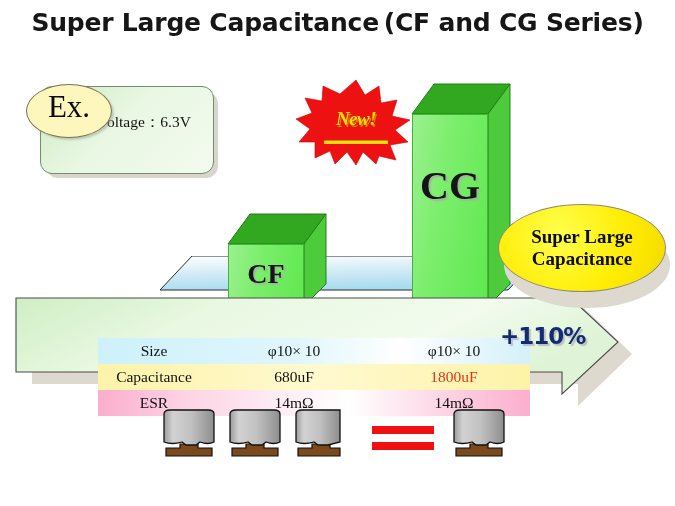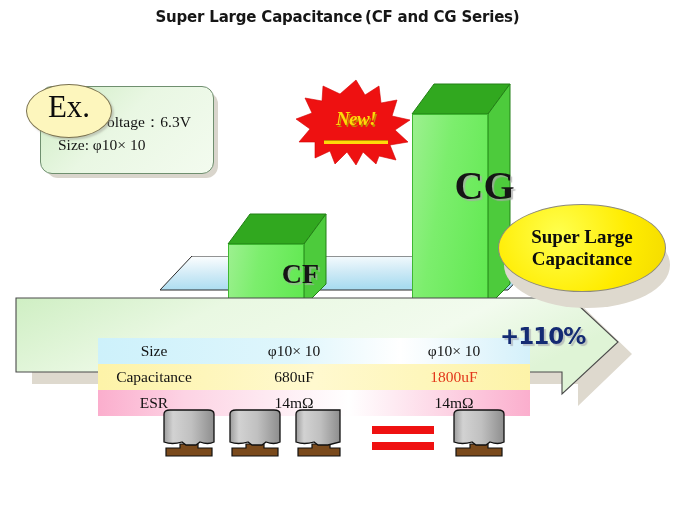--- a/index.html
+++ b/index.html
@@ -2,21 +2,21 @@
 <html><head>
 <meta charset="utf-8">
 <style>
   html,body{margin:0;padding:0;background:#ffffff;}
   body{width:675px;height:506px;overflow:hidden;font-family:"Liberation Serif",serif;}
   #stage{position:relative;width:675px;height:506px;background:#ffffff;}
 
   
   .title{
     position:absolute;left:0;top:8px;width:675px;text-align:center;
-    font-family:"DejaVu Sans",sans-serif;font-weight:bold;font-size:15px;
+    font-family:"DejaVu Sans",sans-serif;font-weight:bold;font-size:25px;
     letter-spacing:-0.2px;color:#161616;white-space:pre;
   }
 
   
   .exbox-shadow{
     position:absolute;left:46px;top:92px;width:172px;height:86px;
     background:#d9d5cc;border-radius:12px;
   }
   .exbox{
     position:absolute;left:40px;top:86px;width:172px;height:86px;
@@ -40,21 +40,21 @@
     font-family:"Liberation Serif",serif;font-size:31px;color:#0c0c0c;
     padding-bottom:8px;box-sizing:border-box;
   }
 
   
   .floor{
     position:absolute;left:160px;top:256px;width:380px;height:36px;
   }
 
   
-  .bar{position:absolute;padding-left:23px;}
+  .bar{position:absolute;}
   .bar .front{position:absolute;left:0;top:0;width:100%;height:100%;
     background:linear-gradient(100deg,#9cf08f 0%,#7cee6d 38%,#5fe84f 100%);
     border:1px solid #3fb832;box-sizing:border-box;}
   .bar .label{
     position:absolute;width:100%;text-align:center;
     font-family:"Liberation Serif",serif;font-weight:bold;color:#151515;
     text-shadow:2px 2px 1px rgba(170,170,170,.75);
   }
   .bar svg{position:absolute;left:0;top:0;overflow:visible;}
 
@@ -155,21 +155,20 @@
     <svg width="120" height="88" viewBox="0 0 120 88">
       <polygon points="60,2 69,17 83,8 85,25 101,22 96,38 114,42 99,52 112,64 94,67 100,82 83,78 80,86 67,74 60,87 51,74 39,86 34,73 19,80 19,64 3,64 14,51 0,41 16,35 9,20 26,23 27,8 44,16" fill="#ee1111" stroke="#d40000" stroke-width="0.6"></polygon>
     </svg>
     <div class="newtext">New!</div>
     <div class="newunderline"></div>
   </div>
 
   <div class="exbox-shadow"></div>
   <div class="exbox"></div>
   <div class="exbox-line exbox-l1">Rated Voltage：6.3V</div>
-  <div class="exbox-line exbox-l2">Size: φ10× 10</div>
   <div class="ex-ellipse">
     <span>Ex.</span>
   </div>
 
   <div class="arrowbox">
     <svg width="620" height="128" viewBox="0 0 620 128">
       <defs>
         <linearGradient id="arrG" x1="0" y1="0" x2="1" y2="0.35">
           <stop offset="0%" stop-color="#cdeec1"></stop>
           <stop offset="35%" stop-color="#e9f8e2"></stop>

